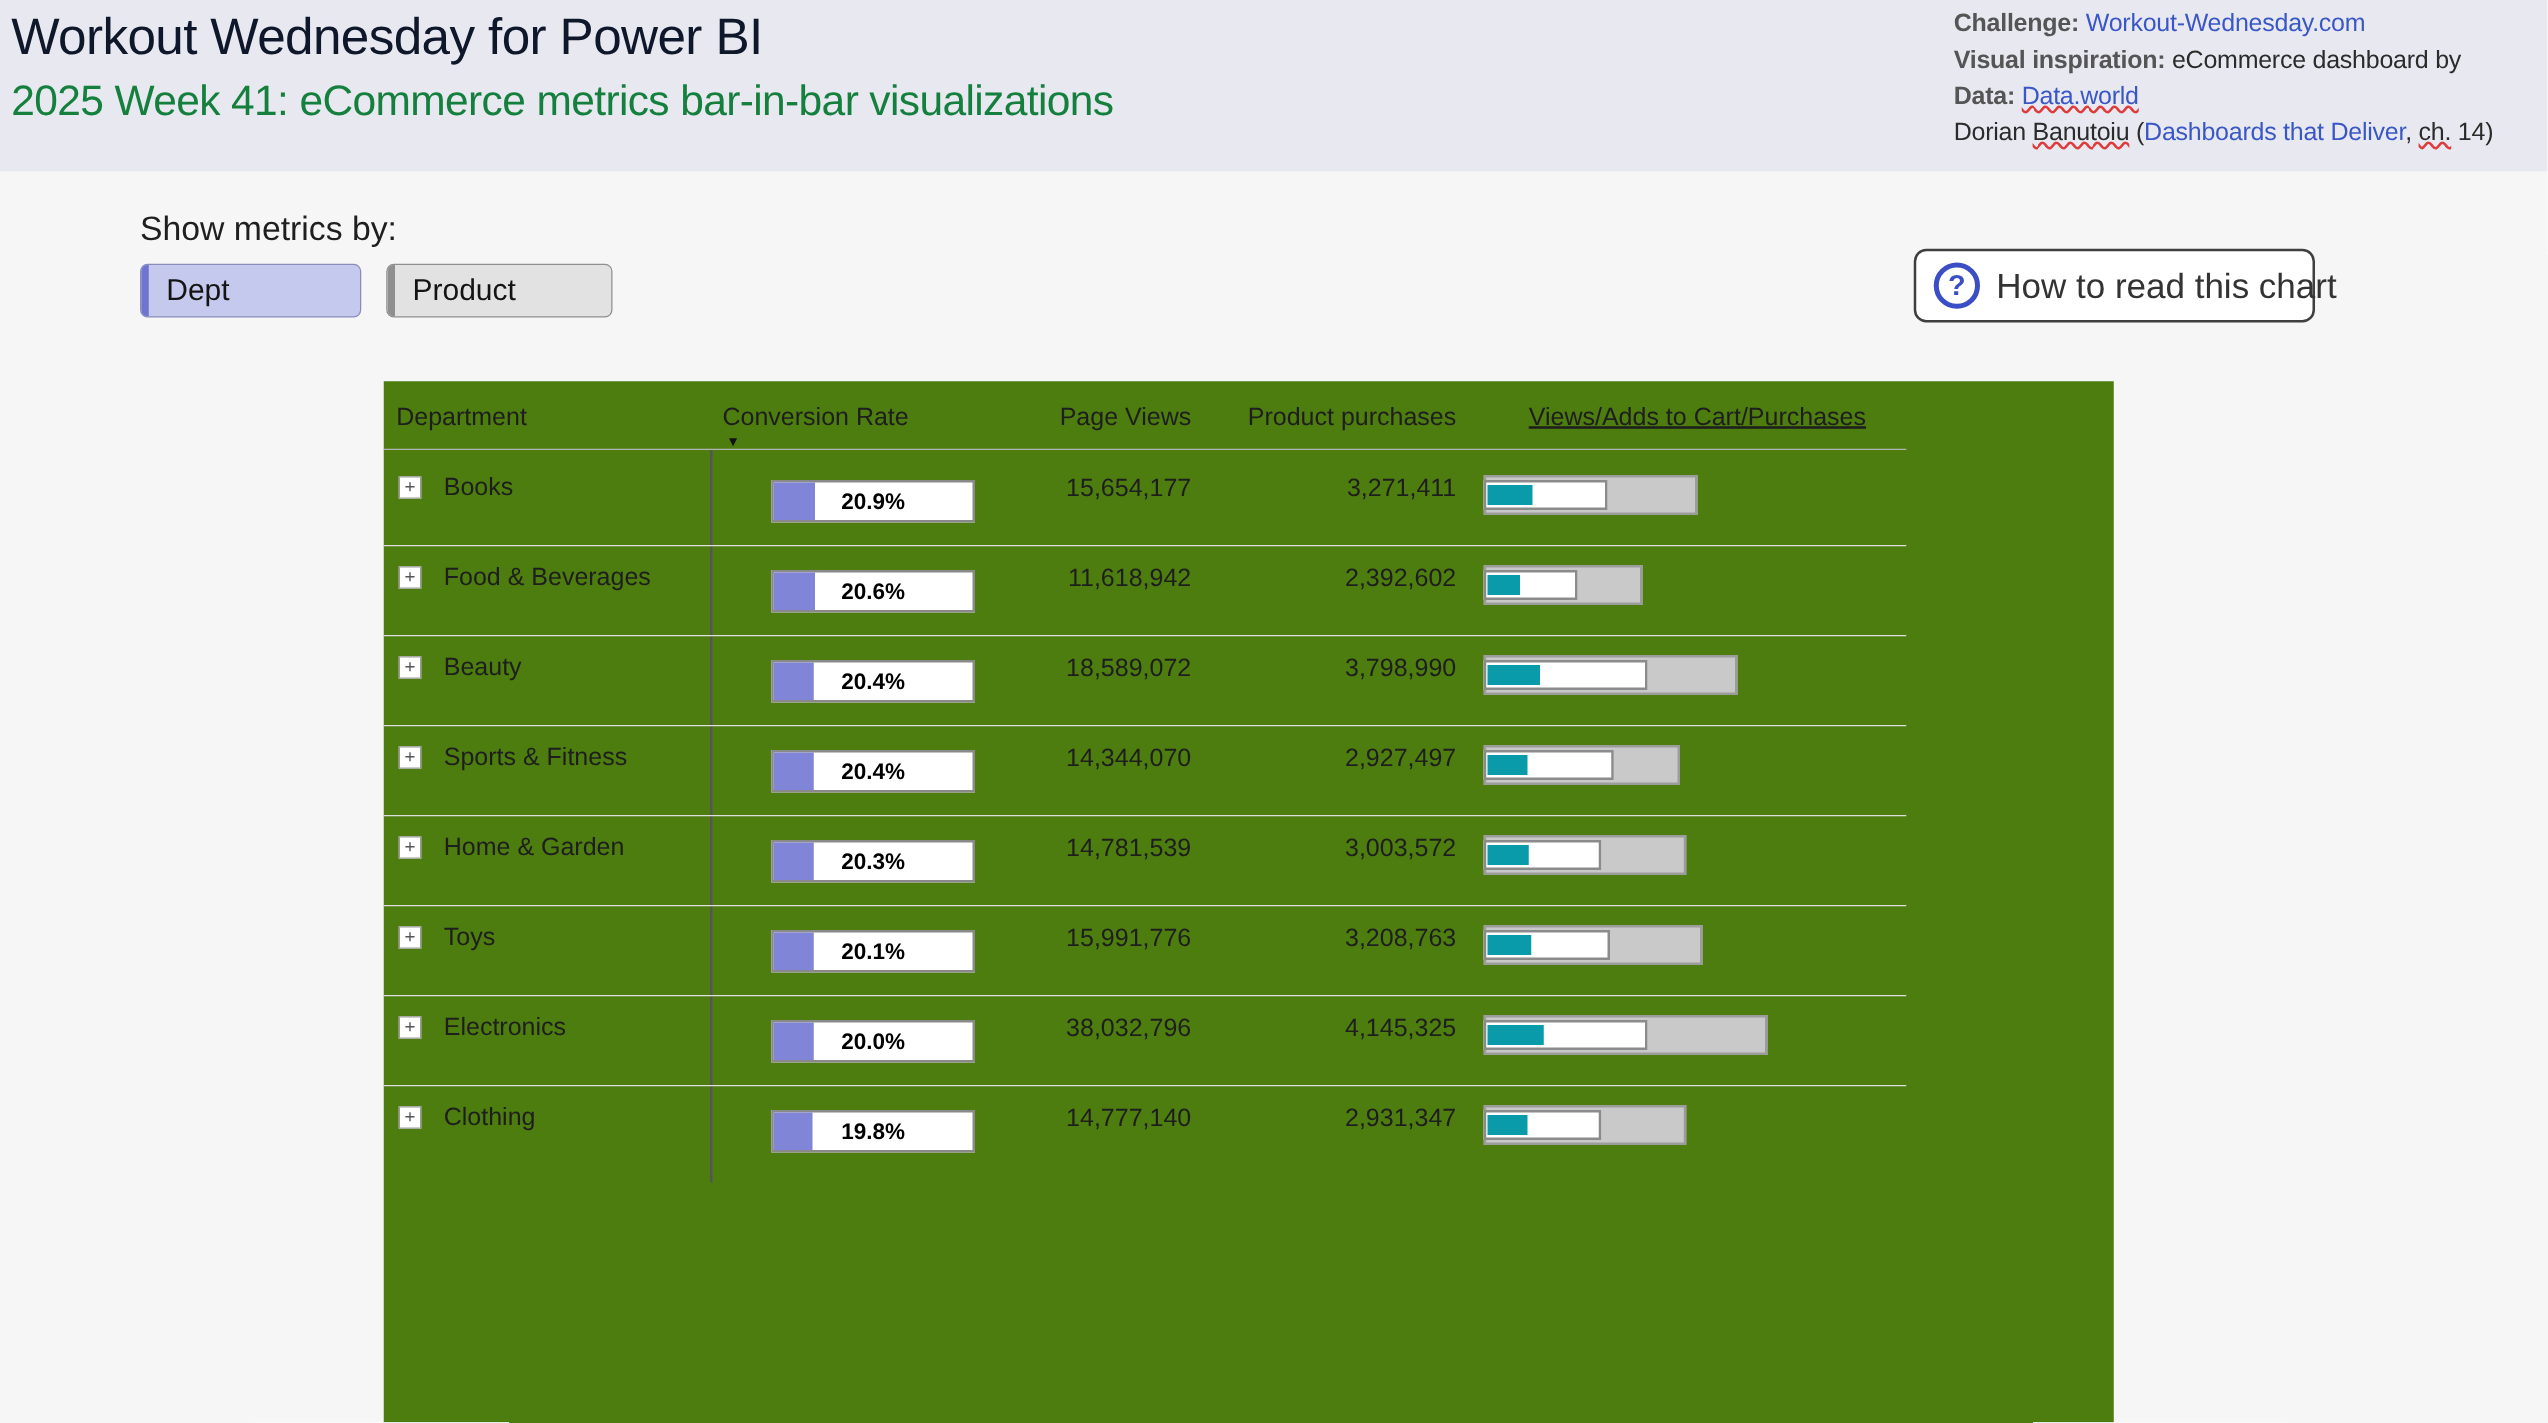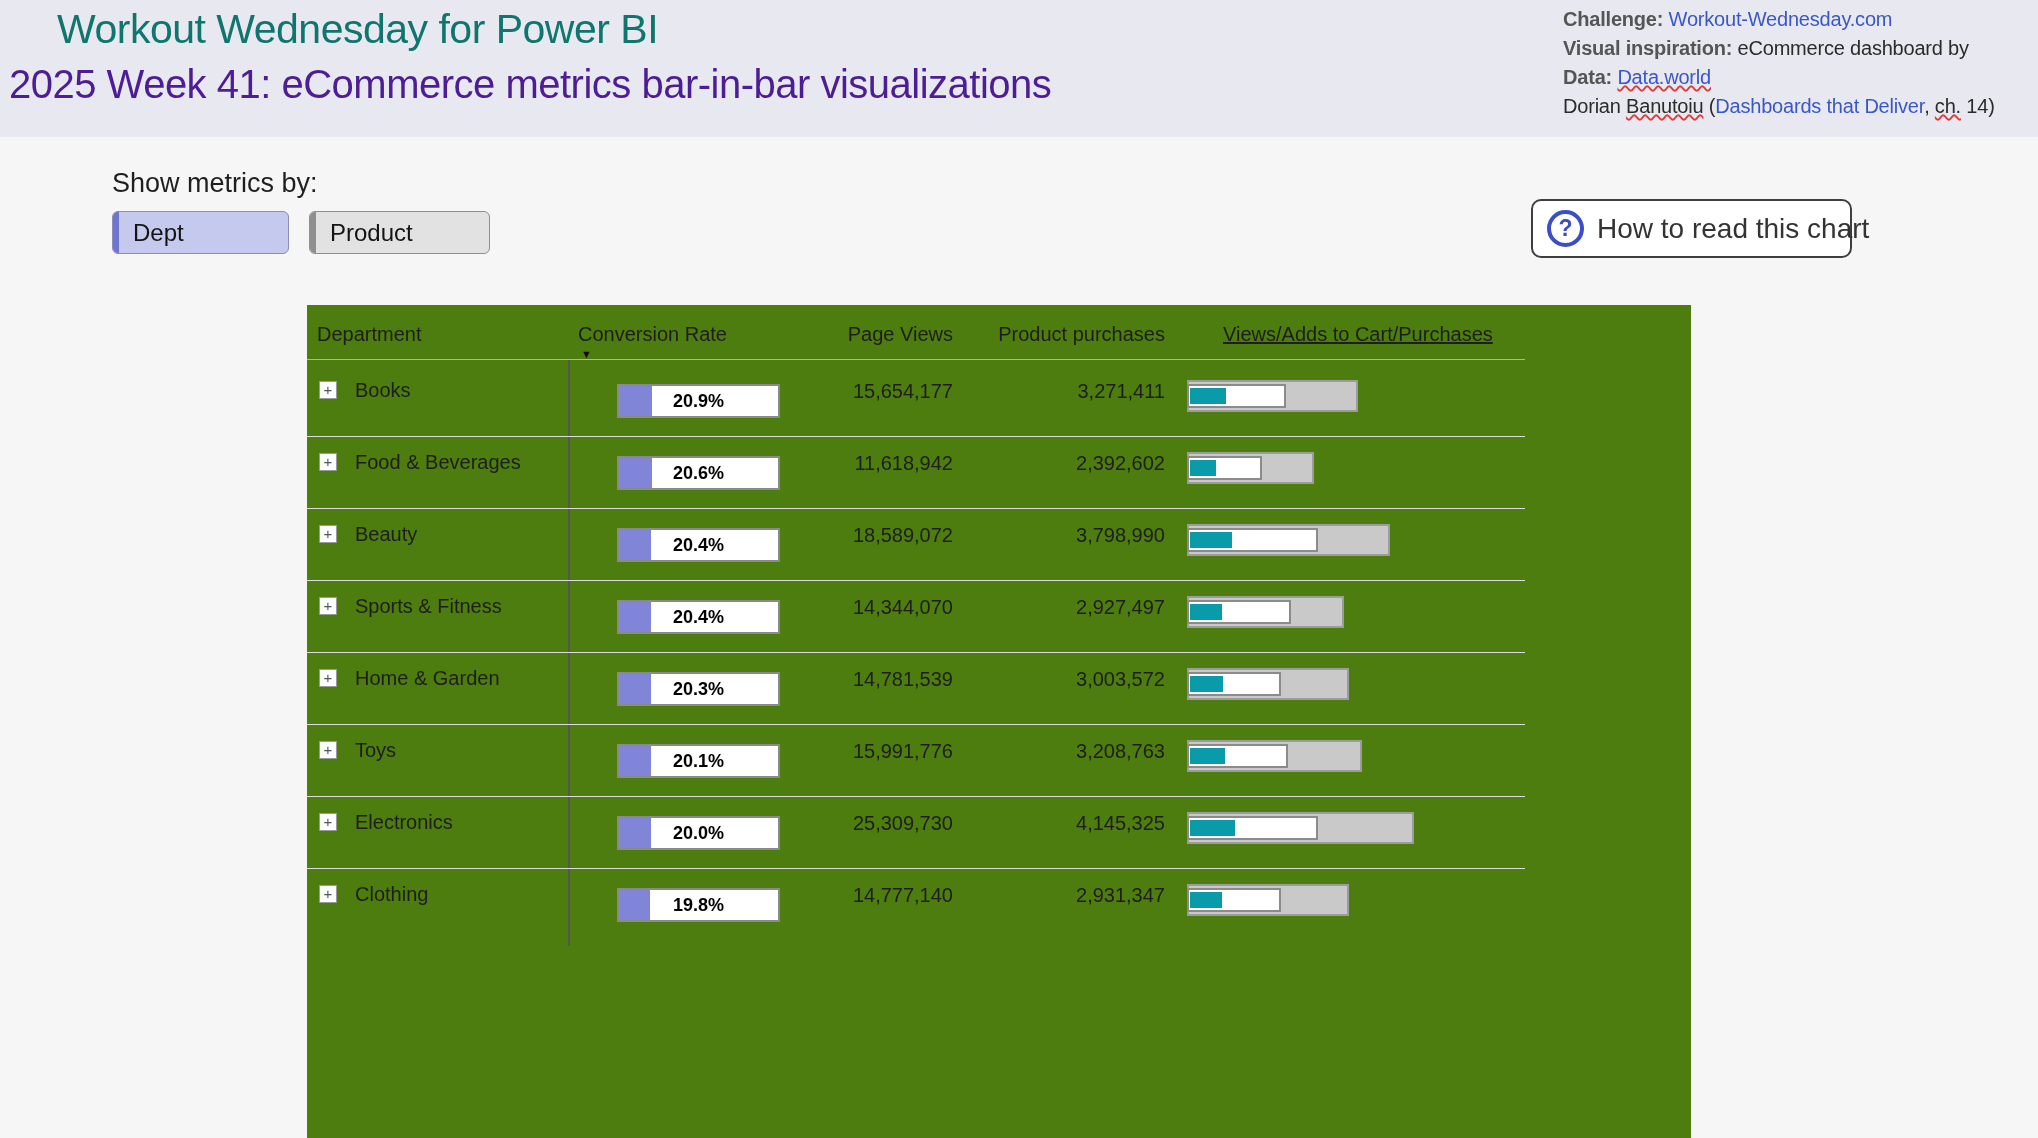--- a/index.html
+++ b/index.html
@@ -2,22 +2,22 @@
 <html><head>
 <meta charset="utf-8">
 <style>
   html,body { margin:0; padding:0; }
   .page {
     position:relative; width:2038px; height:1138px; overflow:hidden;
     background:#f6f6f6; font-family:"Liberation Sans", sans-serif; color:#1e1e1e;
   }
   
   .topbar { position:absolute; left:0; top:0; width:2038px; height:137px; background:#e8e8f1; }
-  .title1 { position:absolute; left:9px; top:6px; font-size:41px; letter-spacing:-0.5px; color:#0f766e; white-space:nowrap;margin-left:48px; }
-  .title2 { position:absolute; left:9px; top:62px; font-size:40px; letter-spacing:-0.5px; color:#4c1d95; white-space:nowrap; }
+  .title1 { position:absolute; left:9px; top:6px; font-size:41px; letter-spacing:-0.5px; color:#0f172a; white-space:nowrap; }
+  .title2 { position:absolute; left:9px; top:62px; font-size:34px; letter-spacing:-0.5px; color:#15803d; white-space:nowrap; }
   .credits { position:absolute; left:1563px; top:5px; width:470px; font-size:20px; line-height:29px; letter-spacing:-0.2px; color:#2b2b2b; }
   .credits .b { font-weight:bold; color:#555; }
   .link { color:#3a57c6; cursor:pointer; }
   .wavy { text-decoration:underline wavy #e03a3a; text-decoration-skip-ink:none; }
   
   .metrics-label { position:absolute; left:112px; top:168px; font-size:27px; color:#1f1f1f; }
   .toggle-btn { position:absolute; top:211px; height:43px; box-sizing:border-box;
     border:1px solid #8f8f8f; border-radius:6px; background:#e2e2e2; cursor:pointer; overflow:hidden; }
   .toggle-btn .accent { position:absolute; left:0; top:0; bottom:0; width:6px; background:#8f8f8f; }
   .toggle-btn .toggle-label { position:absolute; left:20px; top:0; line-height:41px; font-size:24px; color:#141414; }
@@ -205,21 +205,21 @@
     </div>
   </div>
 
   <div class="trow">
     <span class="expand">+</span>
     <span class="dept">Electronics</span>
     <div class="convbox">
       <span class="convfill" style="width: 20%;"></span>
       <span class="convlabel">20.0%</span>
     </div>
-    <span class="num pv">25,309,730</span>
+    <span class="num pv">38,032,796</span>
     <span class="num pp">4,145,325</span>
     <div class="bib">
       <span class="views-bar" style="width: 227px;"></span>
       <span class="adds-bar" style="width: 131px;"></span>
       <span class="purch-bar" style="width: 45px;"></span>
     </div>
   </div>
 
   <div class="trow">
     <span class="expand">+</span>

